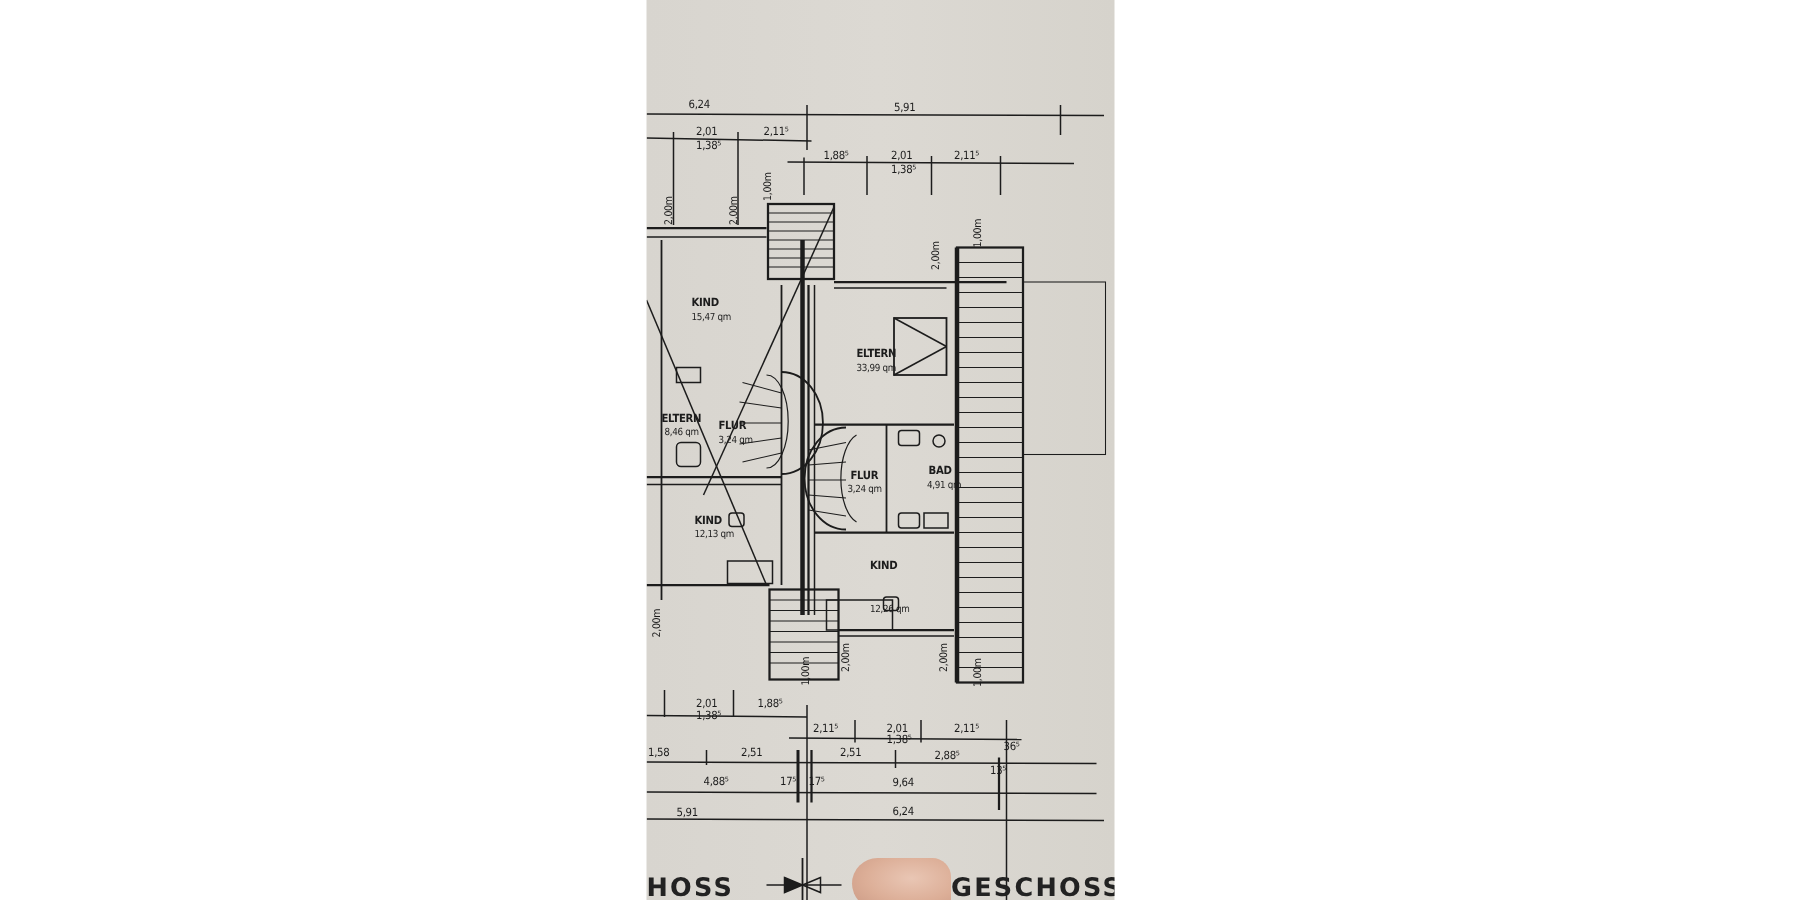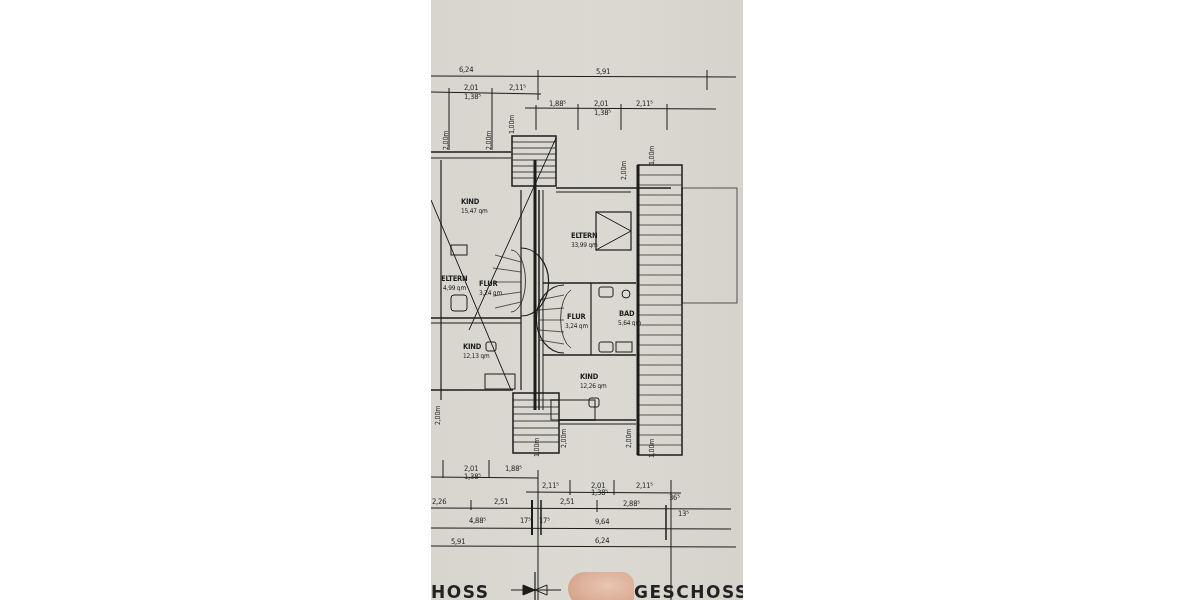--- a/index.html
+++ b/index.html
@@ -190,54 +190,54 @@
   <span class="lbl vdim" style="left:55px;top:150px">2,00m</span>
   <span class="lbl vdim" style="left:78px;top:134px">1,00m</span>
   <span class="lbl vdim" style="left:190px;top:180px">2,00m</span>
   <span class="lbl vdim" style="left:218px;top:165px">1,00m</span>
 
   <span class="lbl room" style="left:30px;top:198px">KIND</span>
   <span class="lbl area" style="left:30px;top:208px">15,47 qm</span>
   <span class="lbl room" style="left:140px;top:232px">ELTERN</span>
   <span class="lbl area" style="left:140px;top:242px">33,99 qm</span>
   <span class="lbl room" style="left:10px;top:275px">ELTERN</span>
-  <span class="lbl area" style="left:12px;top:285px">4,99 qm</span>
+  <span class="lbl area" style="left:12px;top:285px">8,46 qm</span>
   <span class="lbl room" style="left:48px;top:280px">FLUR</span>
   <span class="lbl area" style="left:48px;top:290px">3,24 qm</span>
   <span class="lbl room" style="left:136px;top:313px">FLUR</span>
   <span class="lbl area" style="left:134px;top:323px">3,24 qm</span>
   <span class="lbl room" style="left:188px;top:310px">BAD</span>
-  <span class="lbl area" style="left:187px;top:320px">5,64 qm</span>
+  <span class="lbl area" style="left:187px;top:320px">4,91 qm</span>
   <span class="lbl room" style="left:32px;top:343px">KIND</span>
   <span class="lbl area" style="left:32px;top:353px">12,13 qm</span>
   <span class="lbl room" style="left:149px;top:373px">KIND</span>
-  <span class="lbl area" style="left:149px;top:383px">12,26 qm</span>
+  <span class="lbl area" style="left:149px;top:403px">12,26 qm</span>
 
   <span class="lbl vdim" style="left:4px;top:425px">2,00m</span>
   <span class="lbl vdim" style="left:103px;top:457px">1,00m</span>
   <span class="lbl vdim" style="left:130px;top:448px">2,00m</span>
   <span class="lbl vdim" style="left:195px;top:448px">2,00m</span>
   <span class="lbl vdim" style="left:218px;top:458px">1,00m</span>
 
   <span class="lbl dim" style="left:33px;top:465px">2,01</span>
   <span class="lbl dim" style="left:33px;top:473px">1,38⁵</span>
   <span class="lbl dim" style="left:74px;top:465px">1,88⁵</span>
   <span class="lbl dim" style="left:111px;top:482px">2,11⁵</span>
   <span class="lbl dim" style="left:160px;top:482px">2,01</span>
   <span class="lbl dim" style="left:160px;top:489px">1,38⁵</span>
   <span class="lbl dim" style="left:205px;top:482px">2,11⁵</span>
-  <span class="lbl dim" style="left:1px;top:498px">2,26</span>
+  <span class="lbl dim" style="left:1px;top:498px">1,58</span>
   <span class="lbl dim" style="left:63px;top:498px">2,51</span>
   <span class="lbl dim" style="left:129px;top:498px">2,51</span>
   <span class="lbl dim" style="left:192px;top:500px">2,88⁵</span>
   <span class="lbl dim" style="left:38px;top:517px">4,88⁵</span>
   <span class="lbl dim" style="left:89px;top:517px">17⁵</span>
   <span class="lbl dim" style="left:108px;top:517px">17⁵</span>
   <span class="lbl dim" style="left:164px;top:518px">9,64</span>
-  <span class="lbl dim" style="left:247px;top:510px">13⁵</span>
+  <span class="lbl dim" style="left:229px;top:510px">13⁵</span>
   <span class="lbl dim" style="left:238px;top:494px">36⁵</span>
   <span class="lbl dim" style="left:20px;top:538px">5,91</span>
   <span class="lbl dim" style="left:164px;top:537px">6,24</span>
 
   <span class="footer" style="left:0px">HOSS</span>
   <span class="footer" style="left:203px">GESCHOSS</span>
 </div>
 
 <div id="finger"></div>
 

